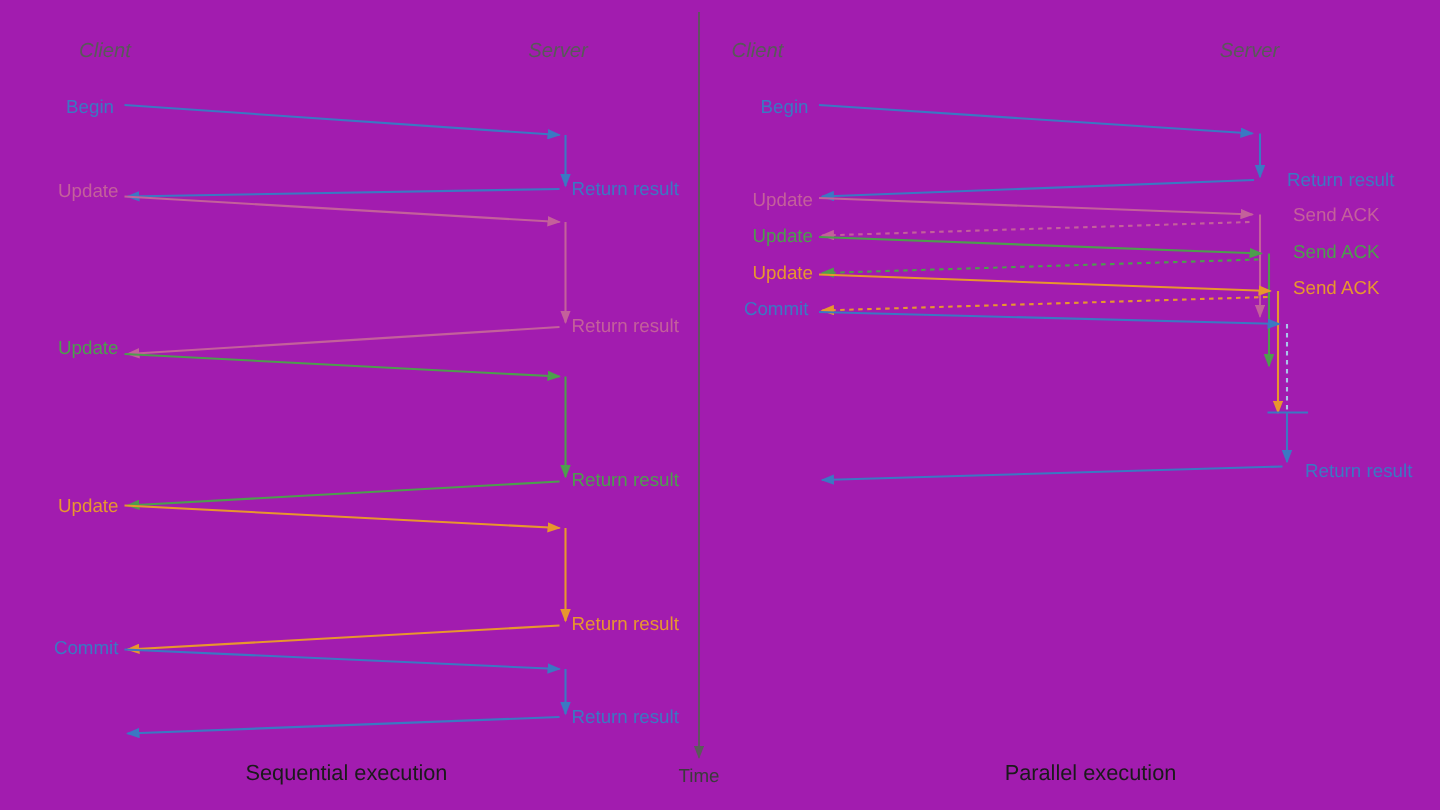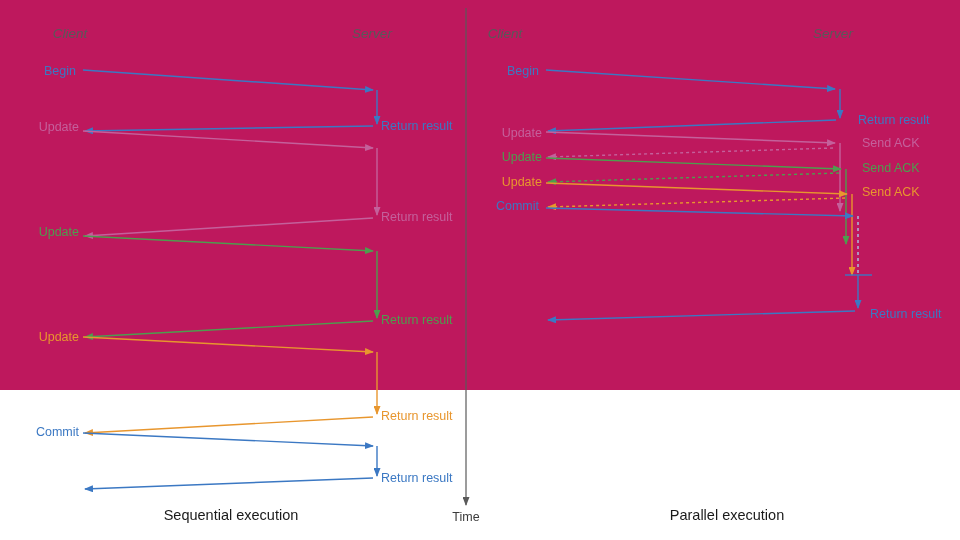--- a/index.html
+++ b/index.html
@@ -1,18 +1,18 @@
 <!DOCTYPE html>
 <html><head>
 <meta charset="utf-8">
 <style>
   html,body{margin:0;padding:0;background:#ffffff;}
   body{width:960px;height:540px;overflow:hidden;
        font-family:"Liberation Sans","DejaVu Sans",sans-serif;}
-  #stage{position:relative;width:960px;height:390px;background:#be185d;}
+  #stage{position:relative;width:960px;height:540px;background:#a21caf;}
   svg#diagram{position:absolute;left:0;top:0;width:960px;height:540px;display:block;}
   .hdr{font-style:italic;font-size:13.5px;fill:#595959;}
   .cap{font-size:14.5px;fill:#1a1a1a;}
   .timelbl{font-size:12.5px;fill:#3b3b3b;}
   .msg{font-size:12.5px;}
   .anchor-end{text-anchor:end;}
   .anchor-start{text-anchor:start;}
   .anchor-mid{text-anchor:middle;}
 </style>
 </head>

